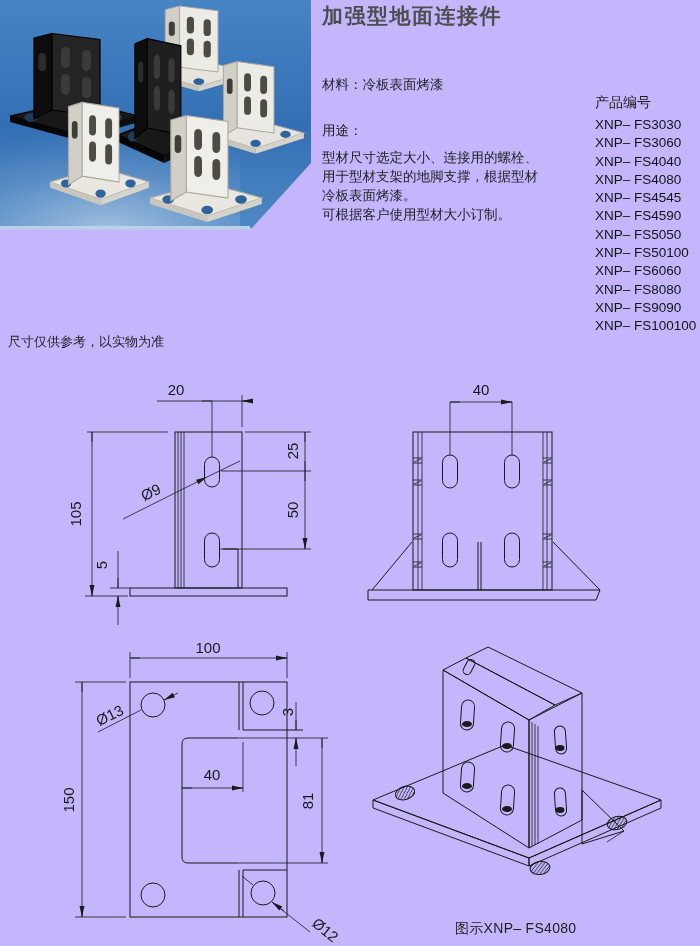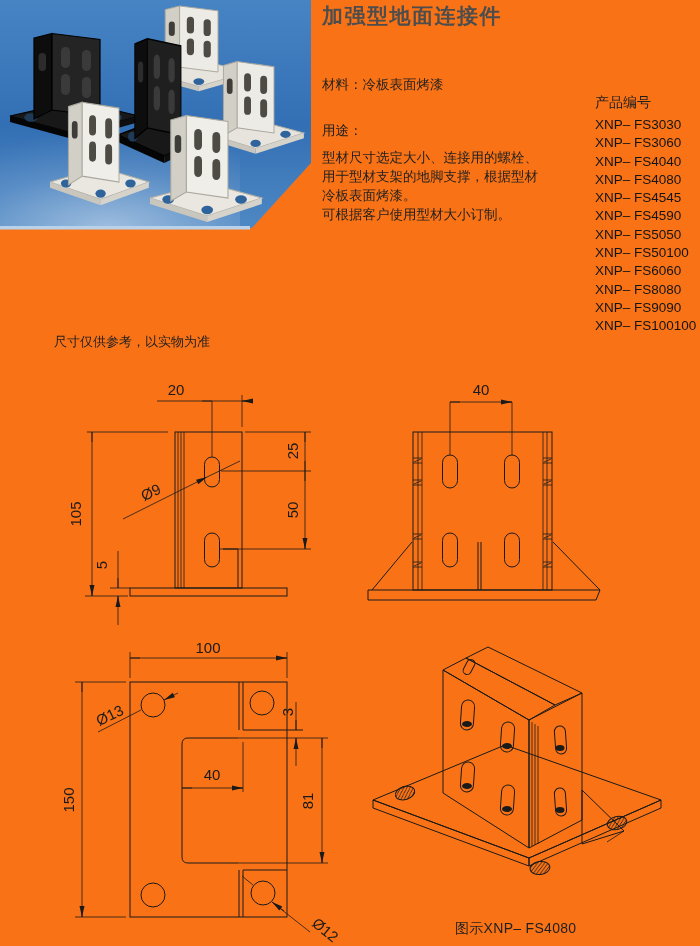--- a/index.html
+++ b/index.html
@@ -1,26 +1,26 @@
 <!DOCTYPE html>
 <html><head>
 <meta charset="utf-8">
 <style>
   html,body{margin:0;padding:0;background:#fff;}
-  .page{position:relative;width:700px;height:946px;background:#f97316;overflow:hidden;
+  .page{position:relative;width:700px;height:946px;background:#c4b5fd;overflow:hidden;
         font-family:"Liberation Sans",sans-serif;color:#1a1a1a;}
   .abs{position:absolute;}
   .title-zh{left:322px;top:2px;font-size:21px;font-weight:bold;color:#4d4d4d;letter-spacing:1.5px;}
   .title-en{left:322px;top:26px;font-size:21px;font-weight:bold;color:#4d4d4d;letter-spacing:.3px;}
   .material{left:322px;top:76px;font-size:13.5px;color:#1f1f1f;text-align:center;}
   .codes-title{left:595px;top:94px;font-size:14px;font-weight:normal;color:#1f1f1f;}
   .codes{left:595px;top:116px;font-size:13.5px;line-height:18.3px;color:#141414;}
   .usage{left:322px;top:121px;font-size:13.5px;line-height:19px;color:#1f1f1f;}
   .usage-title{margin-bottom:8px;}
-  .note{left:8px;top:333px;font-size:13px;color:#1f1f1f;margin-left:46px;}
+  .note{left:8px;top:333px;font-size:13px;color:#1f1f1f;}
   .iso-caption{left:455px;top:920px;font-size:14px;color:#1f1f1f;letter-spacing:.3px;}
   svg{display:block;}
   svg text{font-family:"Liberation Sans",sans-serif;font-size:15px;fill:#1a1a1a;}
   .dln{stroke:#1a1a1a;stroke-width:1;fill:none;}
   .thin{stroke:#1a1a1a;stroke-width:.8;fill:none;}
 </style>
 </head>
 <body>
 
 <div class="page">

